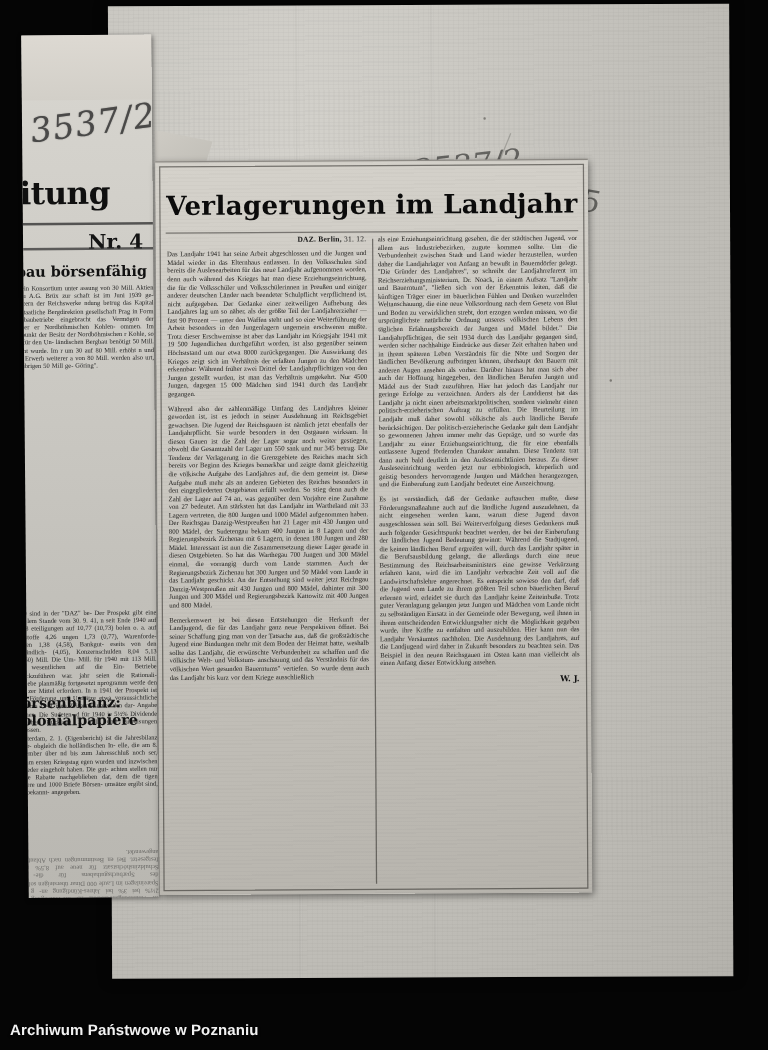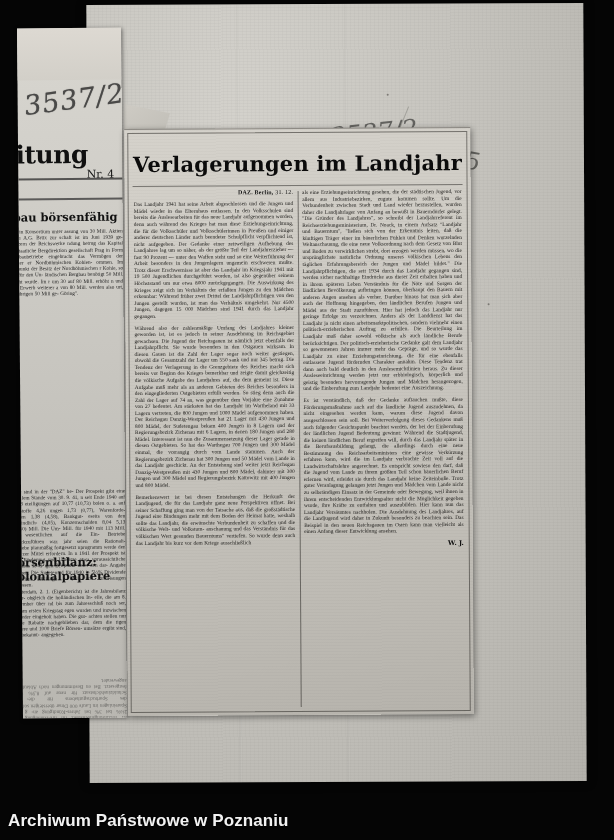--- a/index.html
+++ b/index.html
@@ -40,22 +40,22 @@
     transform:rotate(-7deg) skewX(-9deg);letter-spacing:1px;opacity:.82;
     text-shadow:0 0 1px rgba(0,0,0,.5);
   }
   .masthead{
     position:absolute;left:-18px;top:112px;width:124px;
     font-family:"DejaVu Serif",serif;font-weight:700;font-size:25px;color:#101010;
     letter-spacing:-.5px;
   }
   .masthead-rule{position:absolute;left:0;top:150px;width:106px;height:2px;background:#2a2a2a;opacity:.75;}
   .masthead-nr{
-    position:absolute;right:8px;top:140px;font-family:"DejaVu Serif",serif;
-    font-weight:400;font-size:11px;color:#141414;
+    position:absolute;right:8px;top:156px;font-family:"DejaVu Serif",serif;
+    font-weight:700;font-size:16px;color:#141414;
   }
   .masthead-rule2{position:absolute;left:0;top:170px;width:106px;height:2px;background:#2a2a2a;opacity:.7;}
 
   .strip-head{
     position:absolute;left:-14px;width:118px;
     font-family:"DejaVu Serif",serif;font-weight:700;font-size:11.5px;color:#111;
   }
   .strip-head.a{top:182px;}
   .strip-head.b{top:527px;}
   .strip-head.c{top:541px;}
@@ -129,21 +129,21 @@
     border-left:1px solid rgba(60,58,54,.45);transform:rotate(22deg);opacity:.6;
   }
 
   
   .spec{position:absolute;background:rgba(40,38,34,.45);border-radius:50%;}
   .crease{position:absolute;background:rgba(255,255,255,.12);}
 
   
   .footer{
     position:absolute;left:8px;bottom:9px;color:#f2f2f2;
-    font-family:"Liberation Sans",sans-serif;font-size:17px;font-weight:600;
+    font-family:"Liberation Sans",sans-serif;font-size:12px;font-weight:600;
     letter-spacing:.1px;text-shadow:0 1px 2px #000;
   }
 </style>
 </head>
 <body>
 
 <div id="stage">
 
   <div class="sheet">
     <div class="sheet-fold" style="left:150px"></div>

